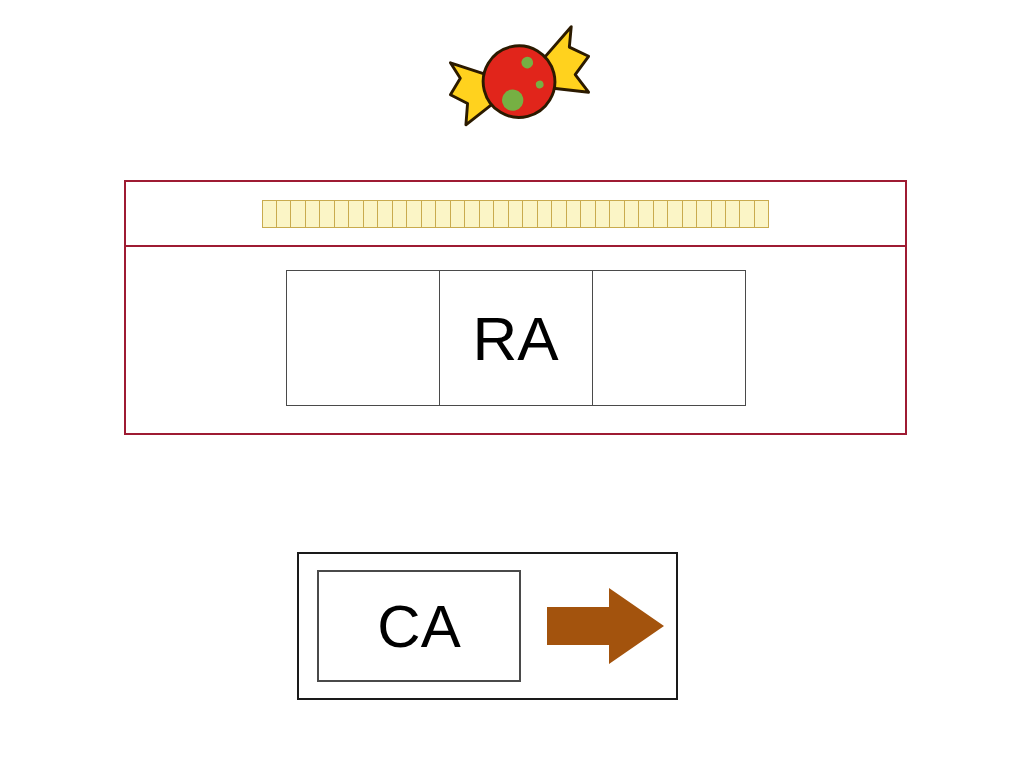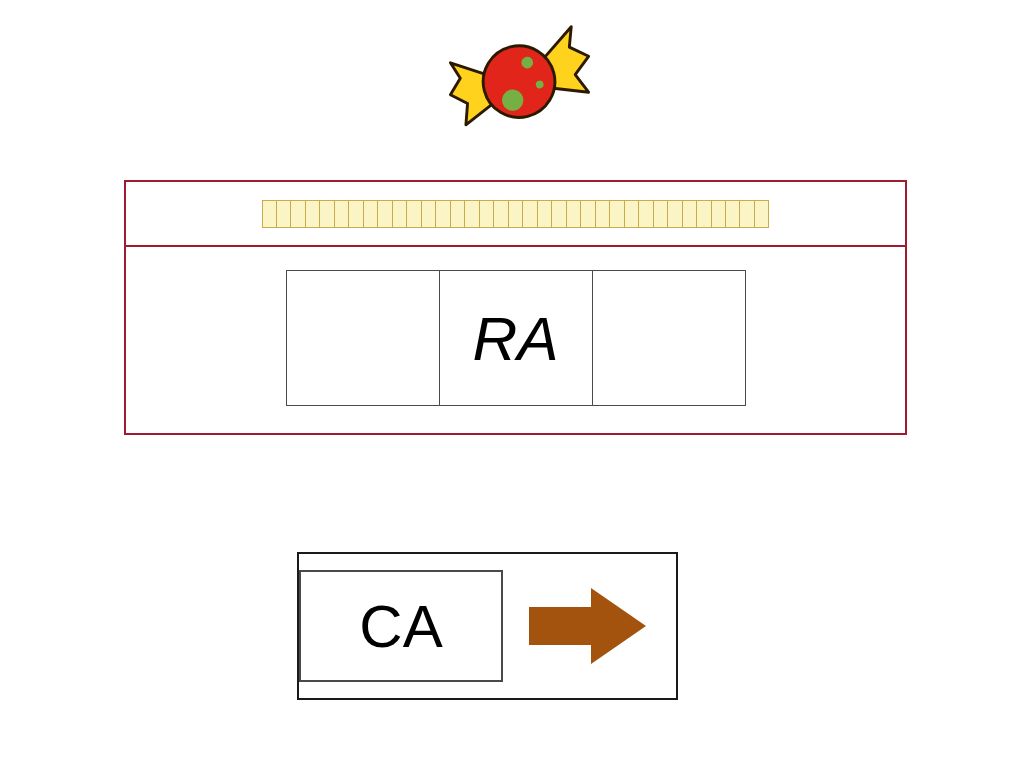--- a/index.html
+++ b/index.html
@@ -62,31 +62,31 @@
     display:flex;justify-content:center;
     margin-top:23px;
   }
   .slot{
     width:154px;height:136px;
     border:1px solid var(--box-border);
     margin-left:-1px;
     display:flex;align-items:center;justify-content:center;
     font-size:62px;color:var(--text-color);
     background:#ffffff;
-    font-style:italic;
   }
   .slot:first-child{margin-left:0;}
 
   
   .tray{
     position:absolute;left:297px;top:552px;
     width:381px;height:148px;
     border:2px solid #1a1a1a;
     background:#ffffff;
     display:flex;align-items:center;
+    padding-left:18px;
   }
   .tile{
     width:204px;height:112px;
     border:2px solid #4a4a4a;
     display:flex;align-items:center;justify-content:center;
     font-size:60px;color:var(--text-color);
     background:#ffffff;
   }
   .arrow{
     margin-left:26px;

